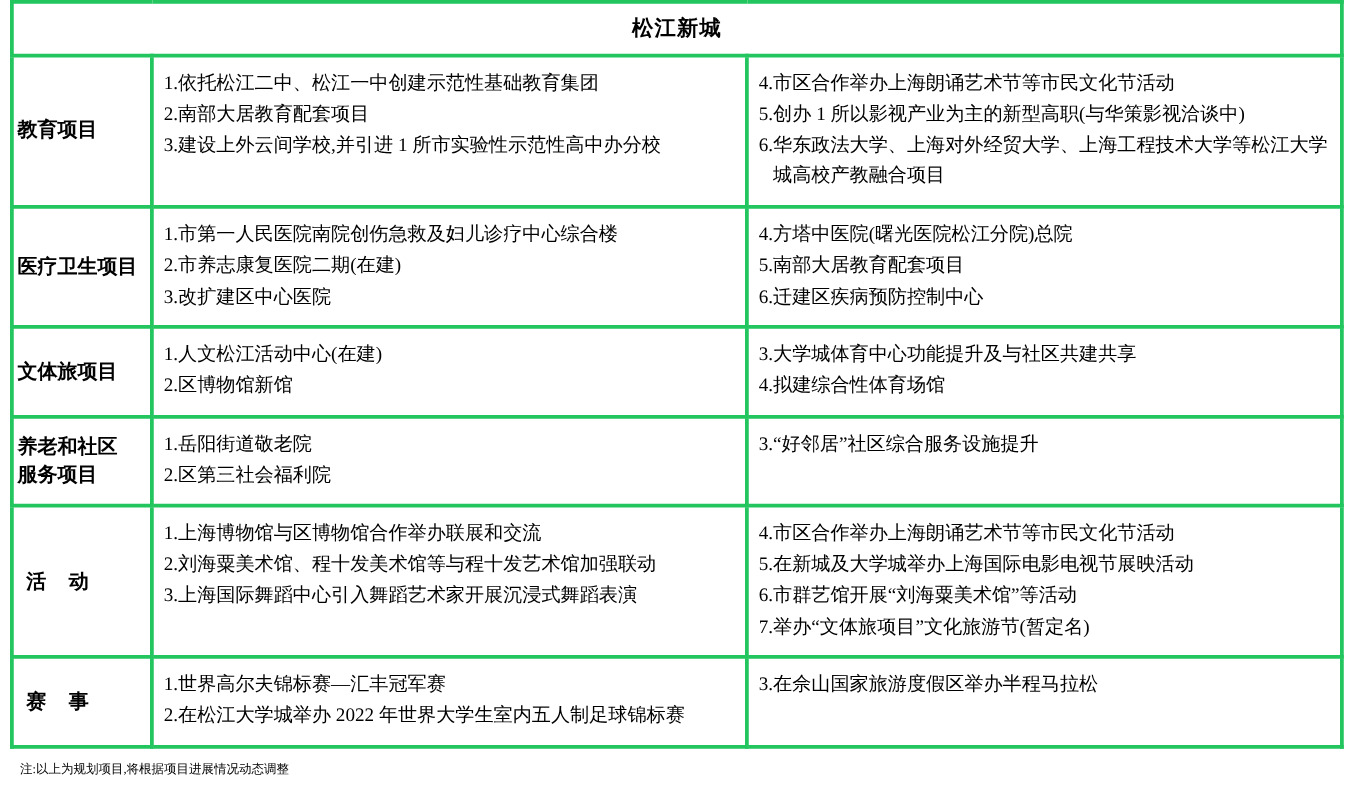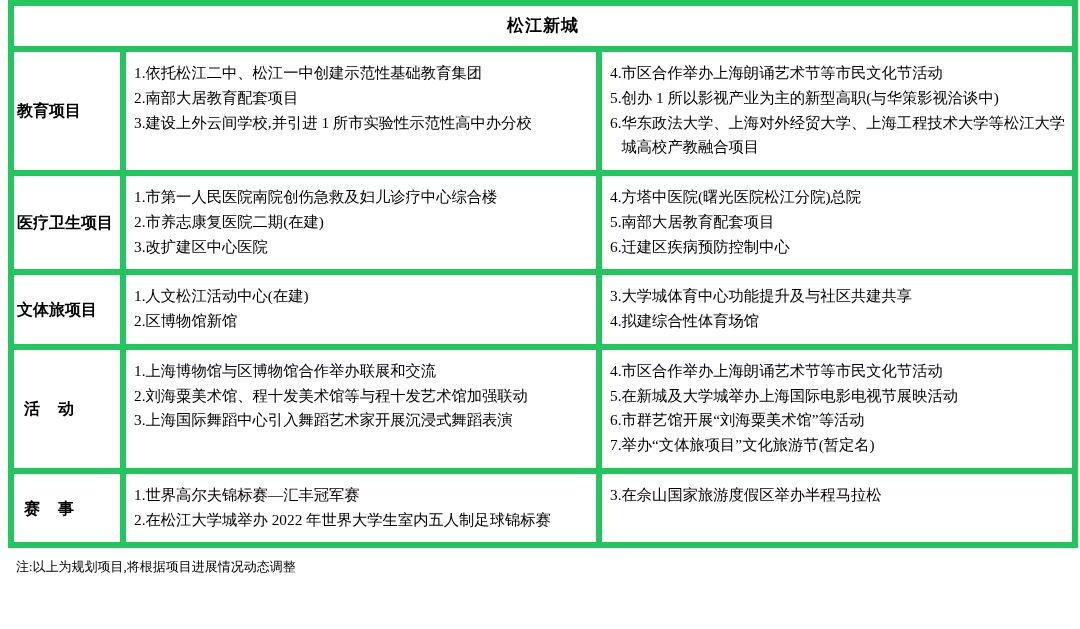--- a/index.html
+++ b/index.html
@@ -21,21 +21,21 @@
     position: relative;
     padding: 0 8px;
   }
   table.matrix {
     width: 1064px;
     border-collapse: collapse;
     table-layout: fixed;
     margin: 0 auto;
   }
   table.matrix td {
-    border: 6px solid #22c55e;
+    border: 3px solid #22c55e;
     vertical-align: top;
     padding: 0;
   }
   
   .title-cell {
     text-align: center;
     font-size: 17px;
     font-weight: bold;
     padding: 8px 0 9px 0 !important;
     letter-spacing: 1px;
@@ -69,21 +69,21 @@
   }
   ul.items li .num {
     flex: 0 0 auto;
     white-space: nowrap;
   }
   ul.items li .txt {
     flex: 1 1 auto;
   }
   .note {
     margin: 10px 0 0 8px;
-    font-size: 13px;
+    font-size: 10px;
     line-height: 1.4;
   }
 </style>
 </head>
 <body>
 
 <div class="page">
   <table class="matrix">
     <colgroup>
       <col style="width:112px">
@@ -188,20 +188,46 @@
                 <span class="txt">大学城体育中心功能提升及与社区共建共享</span>
               </li>
             <li>
                 <span class="num">4.</span>
                 <span class="txt">拟建综合性体育场馆</span>
               </li>
           </ul>
         </td>
       </tr>
 
+      <tr>
+        <td class="cat-cell">
+          <div style="white-space:pre-line">养老和社区
+服务项目</div>
+        </td>
+        <td class="col-left">
+          <ul class="items">
+            <li>
+                <span class="num">1.</span>
+                <span class="txt">岳阳街道敬老院</span>
+              </li>
+            <li>
+                <span class="num">2.</span>
+                <span class="txt">区第三社会福利院</span>
+              </li>
+          </ul>
+        </td>
+        <td class="col-right">
+          <ul class="items">
+            <li>
+                <span class="num">3.</span>
+                <span class="txt">“好邻居”社区综合服务设施提升</span>
+              </li>
+          </ul>
+        </td>
+      </tr>
 
       <tr>
         <td class="cat-cell">
           <span class="spaced">活 动</span>
         </td>
         <td class="col-left">
           <ul class="items">
             <li>
                 <span class="num">1.</span>
                 <span class="txt">上海博物馆与区博物馆合作举办联展和交流</span>

